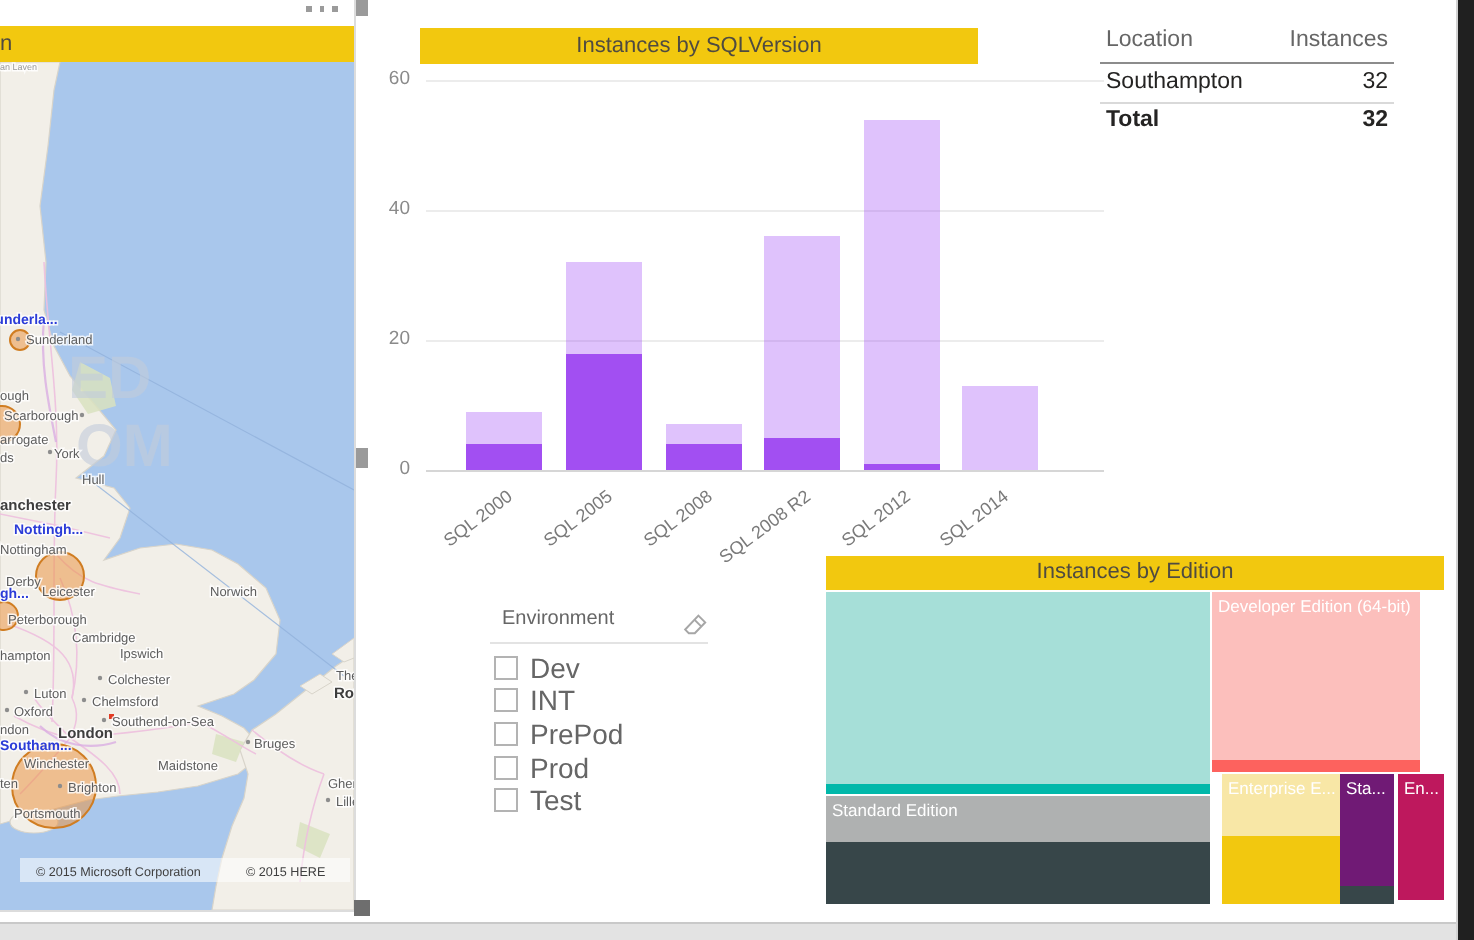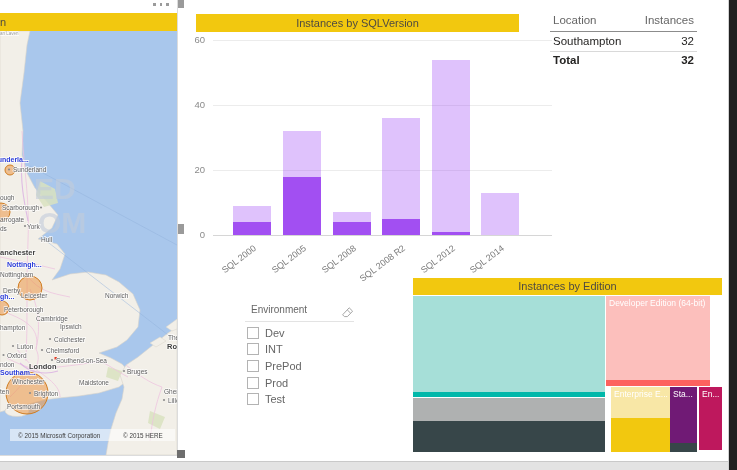--- a/index.html
+++ b/index.html
@@ -27,21 +27,21 @@
   .table-card{position:absolute;left:550px;top:10px;width:147px;height:62px;}
   .trow{position:absolute;left:0;width:147px;display:flex;justify-content:space-between;
         font-size:11.5px;color:#252423;padding:0 3px;box-sizing:border-box;}
   .thead{color:#666;}
   .tline{position:absolute;left:0;width:147px;height:1px;}
   .bold{font-weight:bold;gap:44px;}
   
   .slicer-title{position:absolute;left:251px;top:304px;font-size:10px;color:#666;}
   .slicer-div{position:absolute;left:245px;top:321px;width:109px;height:1px;background:#e3e3e3;}
   .eraser{position:absolute;left:341px;top:306px;}
-  .sl-item{position:absolute;left:247px;height:14px;display:flex;font-size:11px;color:#666;}
+  .sl-item{position:absolute;left:247px;height:14px;display:flex;align-items:center;font-size:14px;color:#666;}
   .cb{width:10px;height:10px;border:1px solid #b3b3b3;background:#fff;margin-right:6px;display:inline-block;}
   
   .tiles{position:absolute;left:413px;top:296px;width:309px;height:156px;}
   .tile{position:absolute;overflow:hidden;}
   .tile .strip{position:absolute;left:0;bottom:0;width:100%;}
   .tile .tlabel{position:absolute;left:3px;top:2px;right:1px;color:#fff;font-size:8.5px;
                 white-space:nowrap;overflow:hidden;}
   
   .bottom-bar{position:absolute;left:0;top:461px;width:729px;height:9px;background:#e3e3e3;border-top:1px solid #c9c9c9;}
   .right-strip{position:absolute;left:728px;top:0;width:9px;height:470px;background:#202020;border-left:1px solid #d2d2d2;box-sizing:border-box;}
@@ -160,21 +160,21 @@
       <rect x="10" y="398" width="165" height="12" fill="rgba(255,255,255,0.55)"></rect>
       <text class="ml-cr" x="18" y="407">© 2015 Microsoft Corporation</text>
       <text class="ml-cr" x="123" y="407">© 2015 HERE</text>
     </svg>
   </div>
   <div class="handle" style="left:178px;top:0;width:6px;height:8px"></div>
   <div class="handle" style="left:178px;top:224px;width:6px;height:10px"></div>
   <div class="handle" style="left:177px;top:450px;width:8px;height:8px;background:#6e6e6e"></div>
 
   <div>
-    <div class="vtitle" style="left:196px;top:14px;width:323px;height:18px;line-height:18px">Instances by SQLVersion</div>
+    <div class="vtitle" style="left:210px;top:14px;width:279px;height:18px;line-height:18px">Instances by SQLVersion</div>
     <div id="chart-layer">
         <div class="gridline" style="left: 213px; top: 40px; width: 339px;"></div>
         <div class="ytick" style="left: 181px; top: 34px;">60</div>
         <div class="gridline" style="left: 213px; top: 105px; width: 339px;"></div>
         <div class="ytick" style="left: 181px; top: 99px;">40</div>
         <div class="gridline" style="left: 213px; top: 170px; width: 339px;"></div>
         <div class="ytick" style="left: 181px; top: 164px;">20</div>
         <div class="axisline" style="left: 213px; top: 235px; width: 339px;"></div>
         <div class="ytick" style="left: 181px; top: 229px;">0</div>
         <div class="bar" style="left: 233px; top: 205.75px; width: 38px; height: 29.25px; background: rgba(162, 81, 245, 0.35);"></div>
@@ -250,20 +250,21 @@
     <div class="tiles" id="tiles">
         <div class="tile" style="left: 0px; top: 0px; width: 192px; height: 101px; background: rgb(166, 223, 216);">
           <div class="strip" style="height: 5px; background: rgb(1, 184, 170); position: absolute;"></div>
         </div>
         <div class="tile" style="left: 193px; top: 0px; width: 104px; height: 90px; background: rgb(252, 191, 188);">
           <div class="strip" style="height: 6px; background: rgb(253, 98, 94); position: absolute;"></div>
           <div class="tlabel">Developer Edition (64-bit)</div>
         </div>
         <div class="tile" style="left: 0px; top: 102px; width: 192px; height: 54px; background: rgb(175, 177, 177);">
           <div class="strip" style="height: 31px; background: rgb(55, 70, 73); position: absolute;"></div>
+          <div class="tlabel">Standard Edition</div>
         </div>
         <div class="tile" style="left: 198px; top: 91px; width: 61px; height: 65px; background: rgb(248, 231, 166);">
           <div class="strip" style="height: 34px; background: rgb(242, 200, 15); position: absolute;"></div>
           <div class="tlabel">Enterprise E...</div>
         </div>
         <div class="tile" style="left: 257px; top: 91px; width: 27px; height: 65px; background: #701a75;">
           <div class="strip" style="height: 9px; background: rgb(55, 70, 73); position: absolute;"></div>
           <div class="tlabel">Sta...</div>
         </div>
         <div class="tile" style="left: 286px; top: 91px; width: 23px; height: 63px; background: #be185d;">

